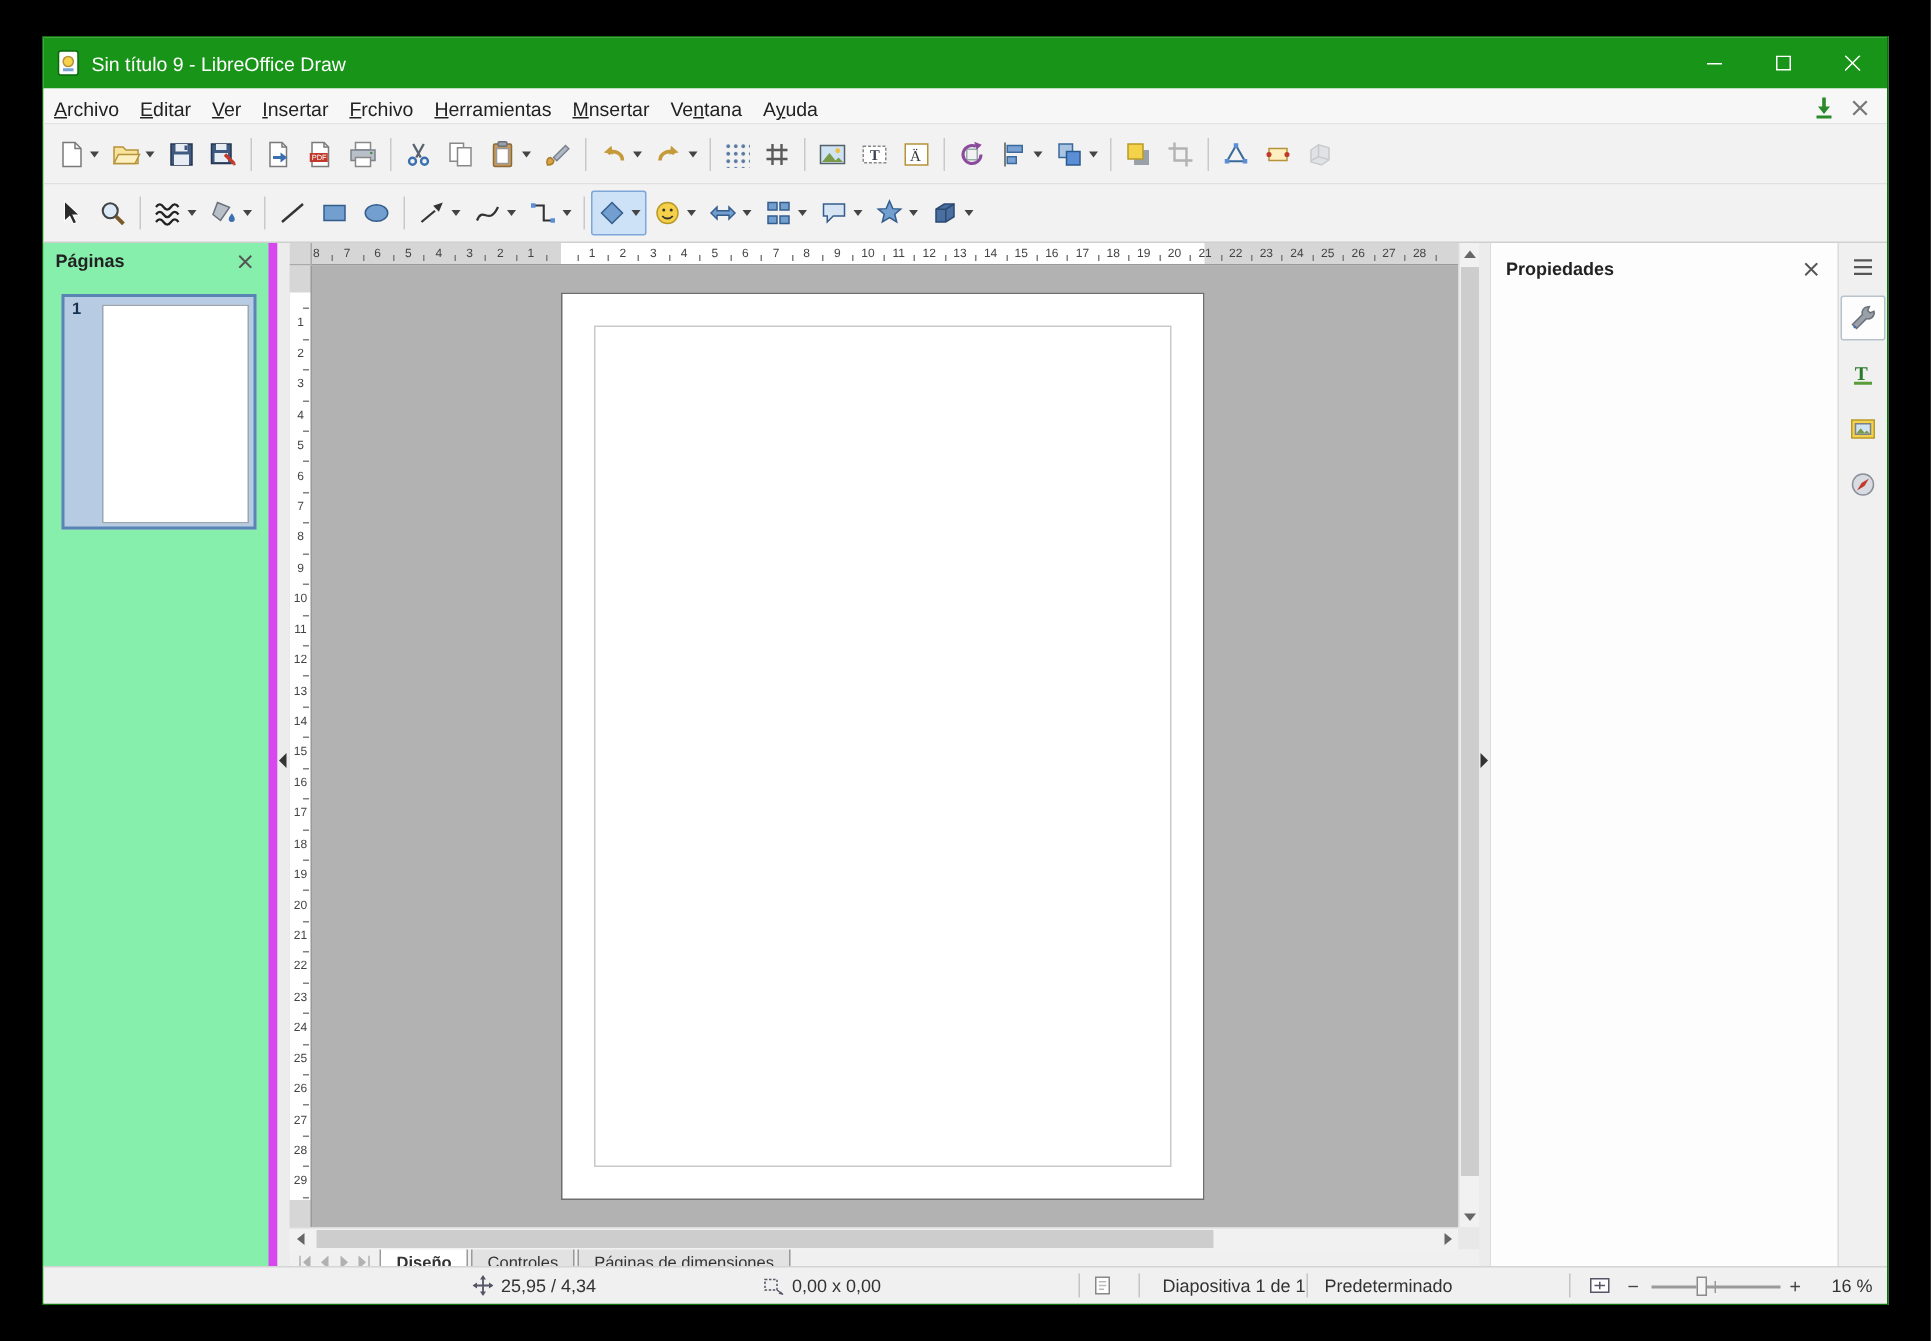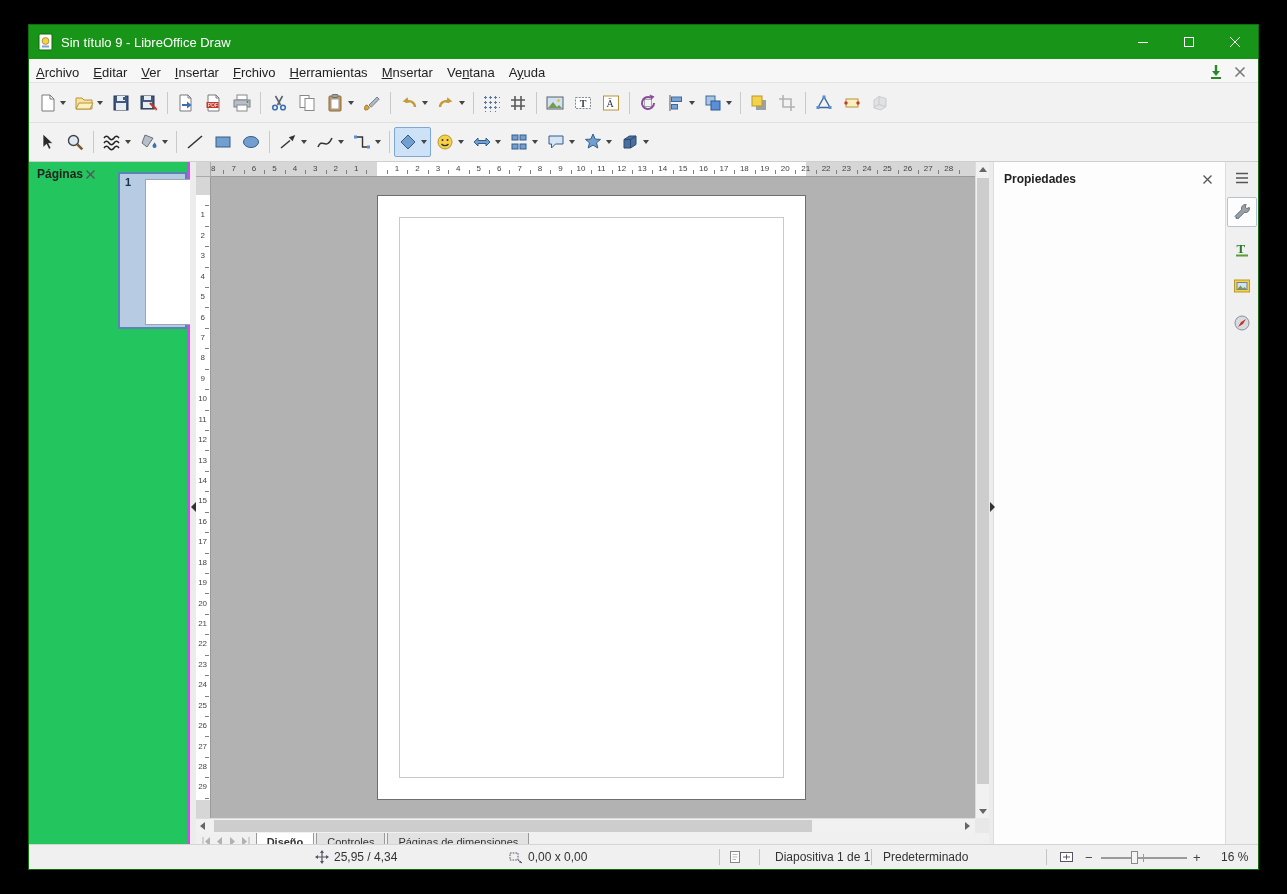--- a/index.html
+++ b/index.html
@@ -26,21 +26,21 @@
   #tb2{height:38px;border-bottom:1px solid #cfcfcf;}
   .tbtn{height:28px;padding:0 3px;display:flex;align-items:center;border-radius:2px;border:1px solid transparent;}
   .tbtn.active{background:var(--selblue,#cde2f7);border-color:#7da7d8;}
   .tbtn.dis{opacity:.40;}
   .dd{width:0;height:0;border-left:3px solid transparent;border-right:3px solid transparent;border-top:4px solid #444;margin-left:3px;}
   .sep{width:1px;height:22px;background:#c9c9c9;margin:0 4px;flex:0 0 auto;}
   .grid-ico{width:18px;height:18px;background:radial-gradient(#5b7aa0 1.1px,transparent 1.4px);background-size:5px 5px;background-position:1px 1px;}
   
   .bodyrow{flex:1 1 auto;display:flex;min-height:0;}
   
-  .pages{width:158px;background:#22c55e;border-right:3px solid #d946ef;display:flex;flex-direction:row;}
+  .pages{width:158px;background:#86efac;border-right:6px solid #d946ef;display:flex;flex-direction:column;}
   .panel-head{height:24px;display:flex;align-items:center;padding:0 8px;font-size:12px;font-weight:bold;color:#222;}
   .panel-head .x{margin-left:auto;display:flex;padding:3px;}
   .thumb{position:relative;margin:10px 0 0 12px;width:130px;height:157px;background:#b7cbe3;
          border:2px solid #5a84b4;box-sizing:border-box;}
   .thumb .pg{position:absolute;left:25px;top:5px;width:96px;height:144px;background:#fff;border:1px solid #9aa6b4;}
   .thumb .num{position:absolute;left:5px;top:2px;font-size:11px;font-weight:bold;color:#16324e;}
   
   .split{width:9px;background:#ececec;position:relative;}
   .split .arr{position:absolute;top:340px;left:1px;width:0;height:0;border-top:5px solid transparent;border-bottom:5px solid transparent;}
   .split .arr.l{border-right:5px solid #333;}

